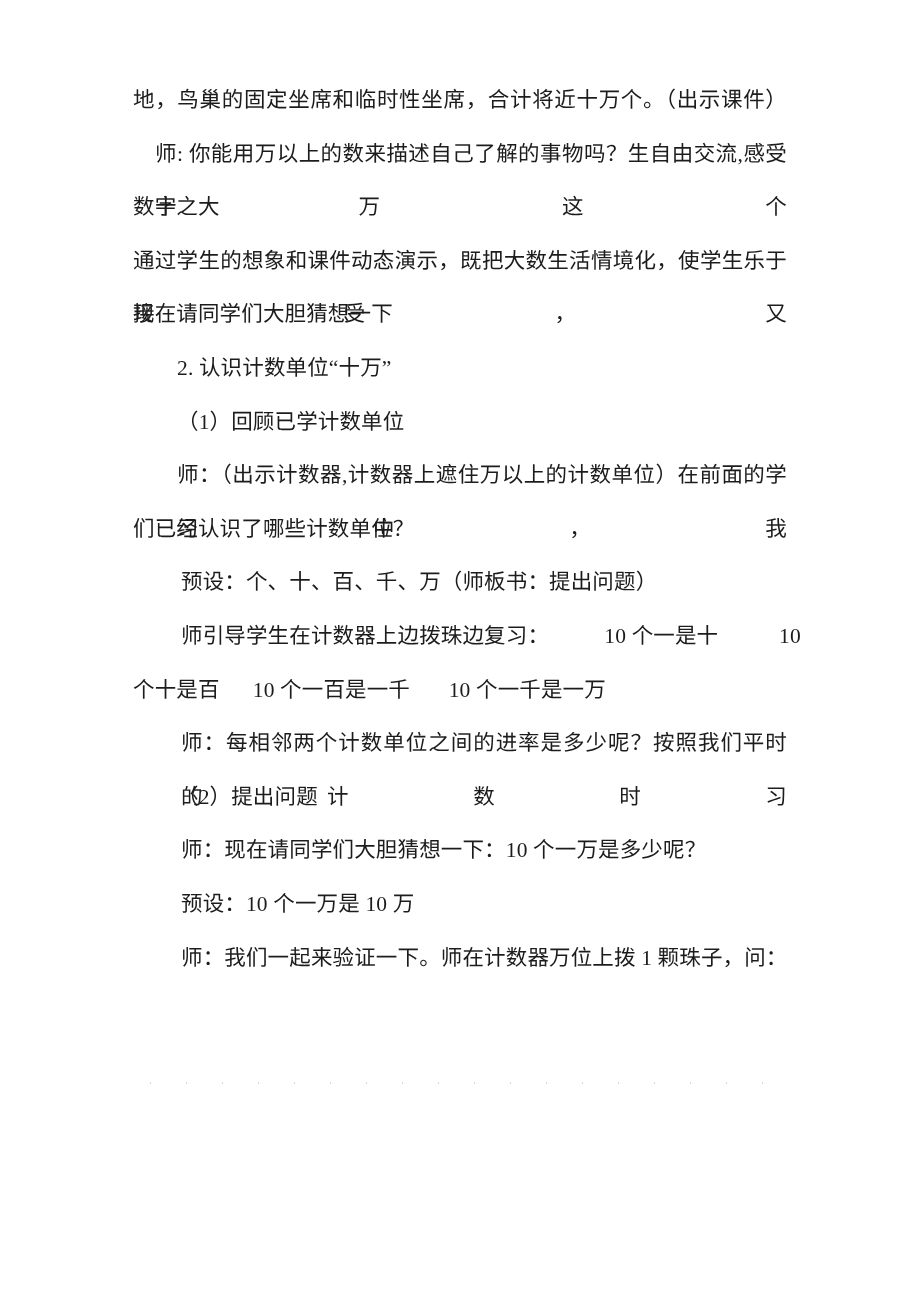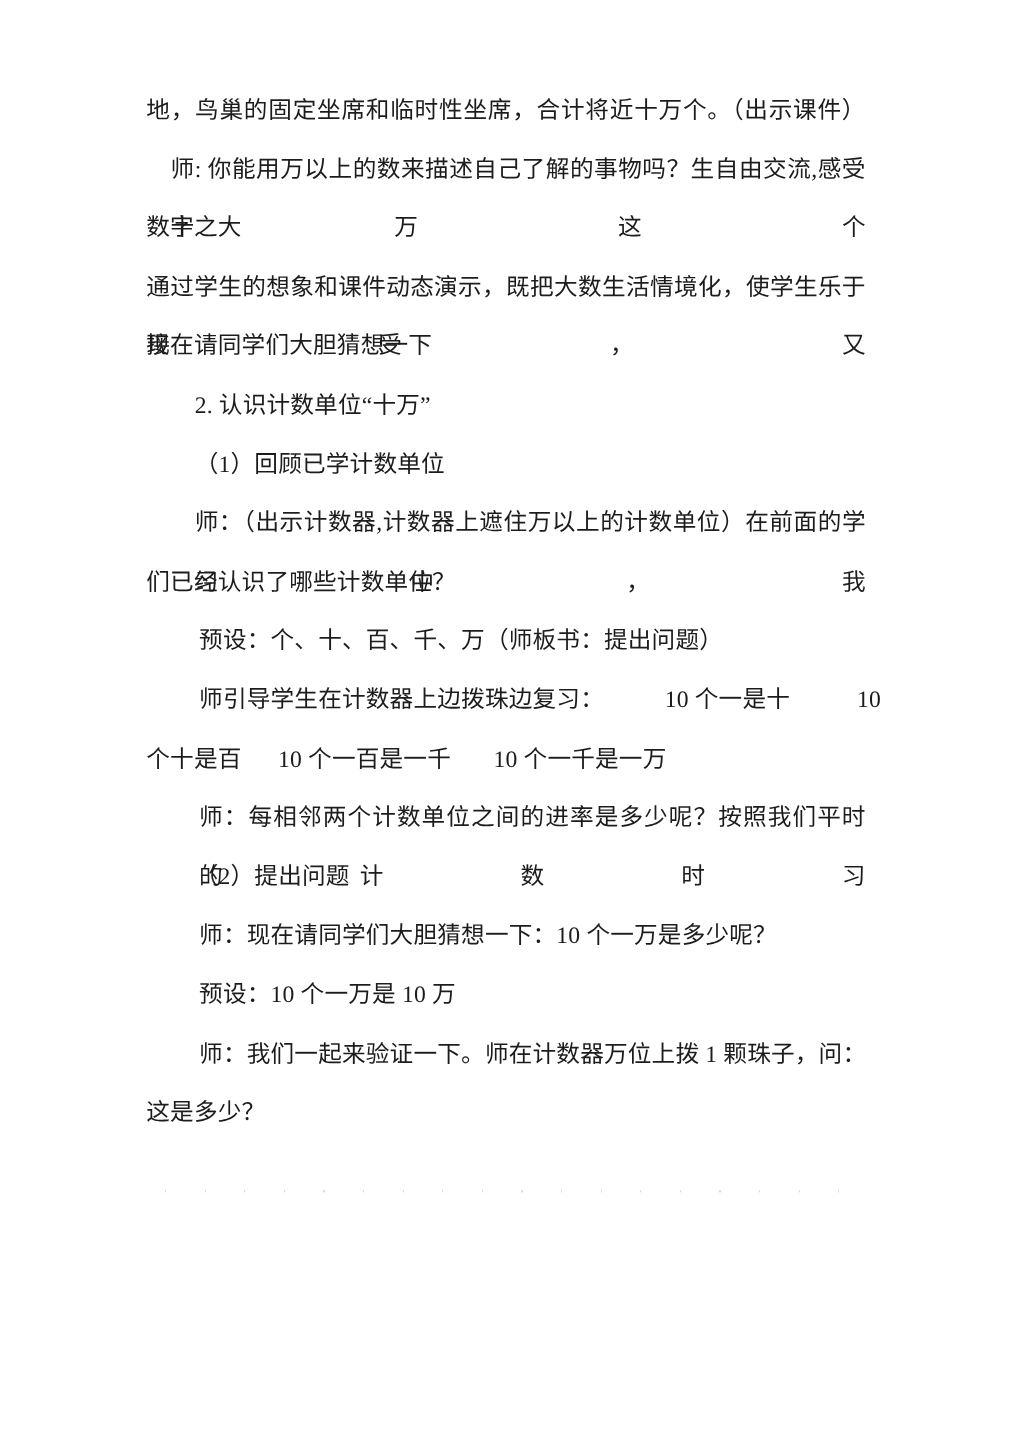--- a/index.html
+++ b/index.html
@@ -101,19 +101,18 @@
 
 
     <div class="ln ind-2">（2）提出问题</div>
 
     <div class="ln ind-2b">师：现在请同学们大胆猜想一下：10 个一万是多少呢？</div>
 
     <div class="ln ind-2b">预设：10 个一万是 10 万</div>
 
     <div class="ln ind-2b">师：我们一起来验证一下。师在计数器万位上拨 1 颗珠子，问：</div>
 
-    <div class="ln ind-0">这是多少？</div>
 
   </div>
 
   <div class="speckle"></div>
 
 </div>
 
 </body></html>

